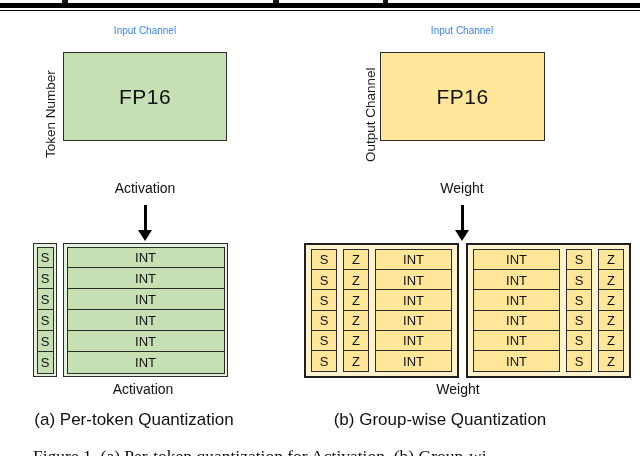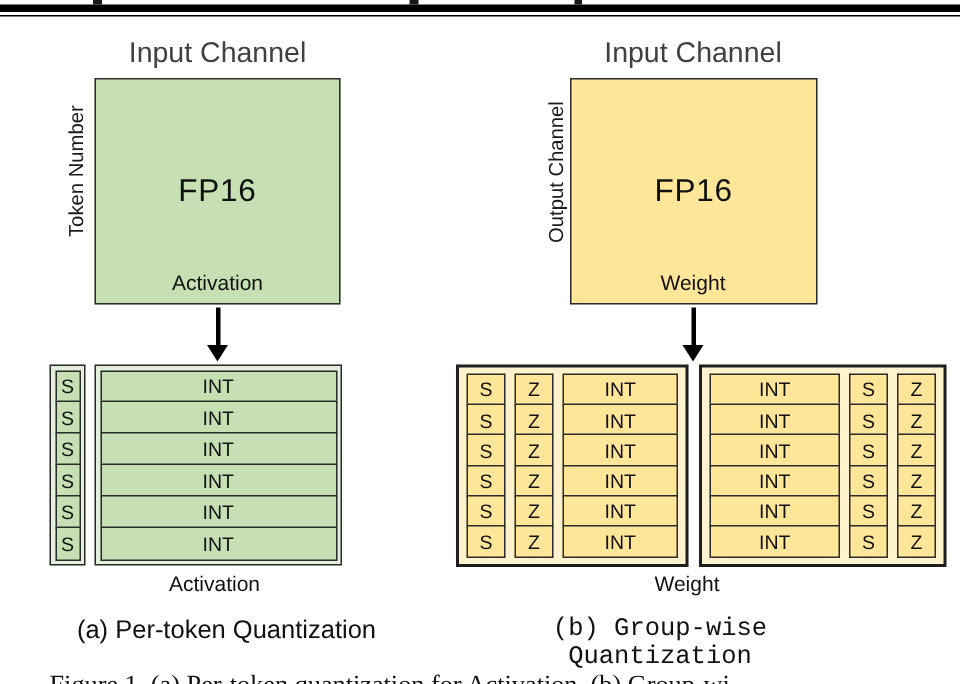--- a/index.html
+++ b/index.html
@@ -5,22 +5,22 @@
   html,body{margin:0;padding:0;}
   .page{
     position:relative;width:640px;height:456px;background:#ffffff;
     overflow:hidden;font-family:"Liberation Sans",sans-serif;color:#111;
   }
   
   .rule-thick{position:absolute;left:0;top:3px;width:640px;height:4.5px;background:#000;}
   .rule-thin{position:absolute;left:0;top:9.5px;width:640px;height:1.5px;background:#000;}
   .speck{position:absolute;top:0;height:3px;background:#1a1a1a;}
   
-  .axis-top{position:absolute;top:25px;width:160px;text-align:center;font-size:19px;color:#404040;}
-  .matrix{position:absolute;top:52px;height:151px;box-sizing:border-box;border:1.6px solid #2b2b2b;
+  .axis-top{position:absolute;top:25px;width:160px;text-align:center;font-size:10px;color:#3b82f6;}
+  .matrix{position:absolute;top:52px;height:89px;box-sizing:border-box;border:1.6px solid #2b2b2b;
           display:flex;align-items:center;justify-content:center;font-size:21px;letter-spacing:.5px;}
   .matrix.green{background:#C6E0B4;}
   .matrix.yellow{background:#FFE699;}
   .side-label{position:absolute;top:52px;height:125px;writing-mode:vertical-rl;transform:rotate(180deg);
           font-size:13.5px;color:#1a1a1a;display:flex;align-items:center;justify-content:center;}
   .mid-caption{position:absolute;width:200px;text-align:center;font-size:14px;}
   .arrow-line{position:absolute;width:3px;height:26px;top:205px;background:#000;}
   .arrow-head{position:absolute;top:230px;width:0;height:0;
           border-left:7px solid transparent;border-right:7px solid transparent;border-top:11px solid #000;}
   
@@ -69,21 +69,21 @@
   </div>
   <div class="col-box" style="left:63px;width:165px;">
     <div class="cell green">INT</div>
     <div class="cell green">INT</div>
     <div class="cell green">INT</div>
     <div class="cell green">INT</div>
     <div class="cell green">INT</div>
     <div class="cell green">INT</div>
   </div>
   <div class="mid-caption" style="left:43px;top:381px;">Activation</div>
-  <div class="subcaption" style="left:26px;">(a) Per-token Quantization</div>
+  <div class="subcaption" style="left:9px;">(a) Per-token Quantization</div>
 
   <div class="axis-top" style="left:382px;">Input Channel</div>
   <div class="side-label" style="left:363px;">Output Channel</div>
   <div class="matrix yellow" style="left:380px;width:165px;">
     <span>FP16</span>
   </div>
   <div class="mid-caption" style="left:362px;top:180px;">Weight</div>
 
   <div class="arrow-line" style="left:460.5px;"></div>
   <div class="arrow-head" style="left:455px;"></div>
@@ -136,17 +136,17 @@
       <div class="cell yellow">Z</div>
       <div class="cell yellow">Z</div>
       <div class="cell yellow">Z</div>
       <div class="cell yellow">Z</div>
       <div class="cell yellow">Z</div>
       <div class="cell yellow">Z</div>
     </div>
   </div>
 
   <div class="mid-caption" style="left:358px;top:381px;">Weight</div>
-  <div class="subcaption" style="left:315px;font-family:Liberation Mono, monospace;">(b) Group-wise Quantization</div>
+  <div class="subcaption" style="left:315px;">(b) Group-wise Quantization</div>
 
   <div class="serif-caption">Figure 1. (a) Per-token quantization for Activation. (b) Group-wi</div>
 
 </div>
 
 </body></html>

